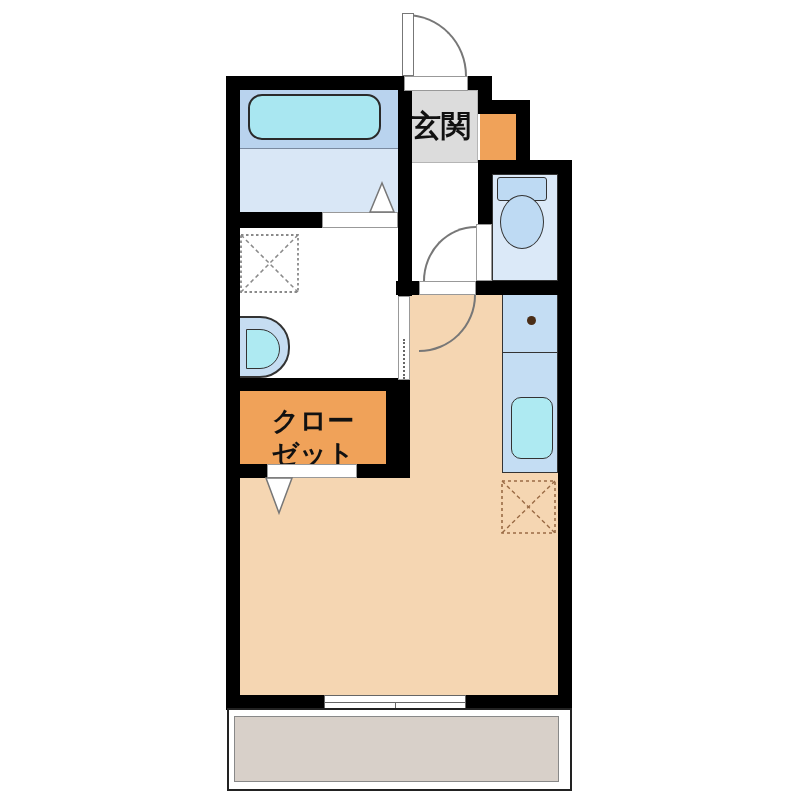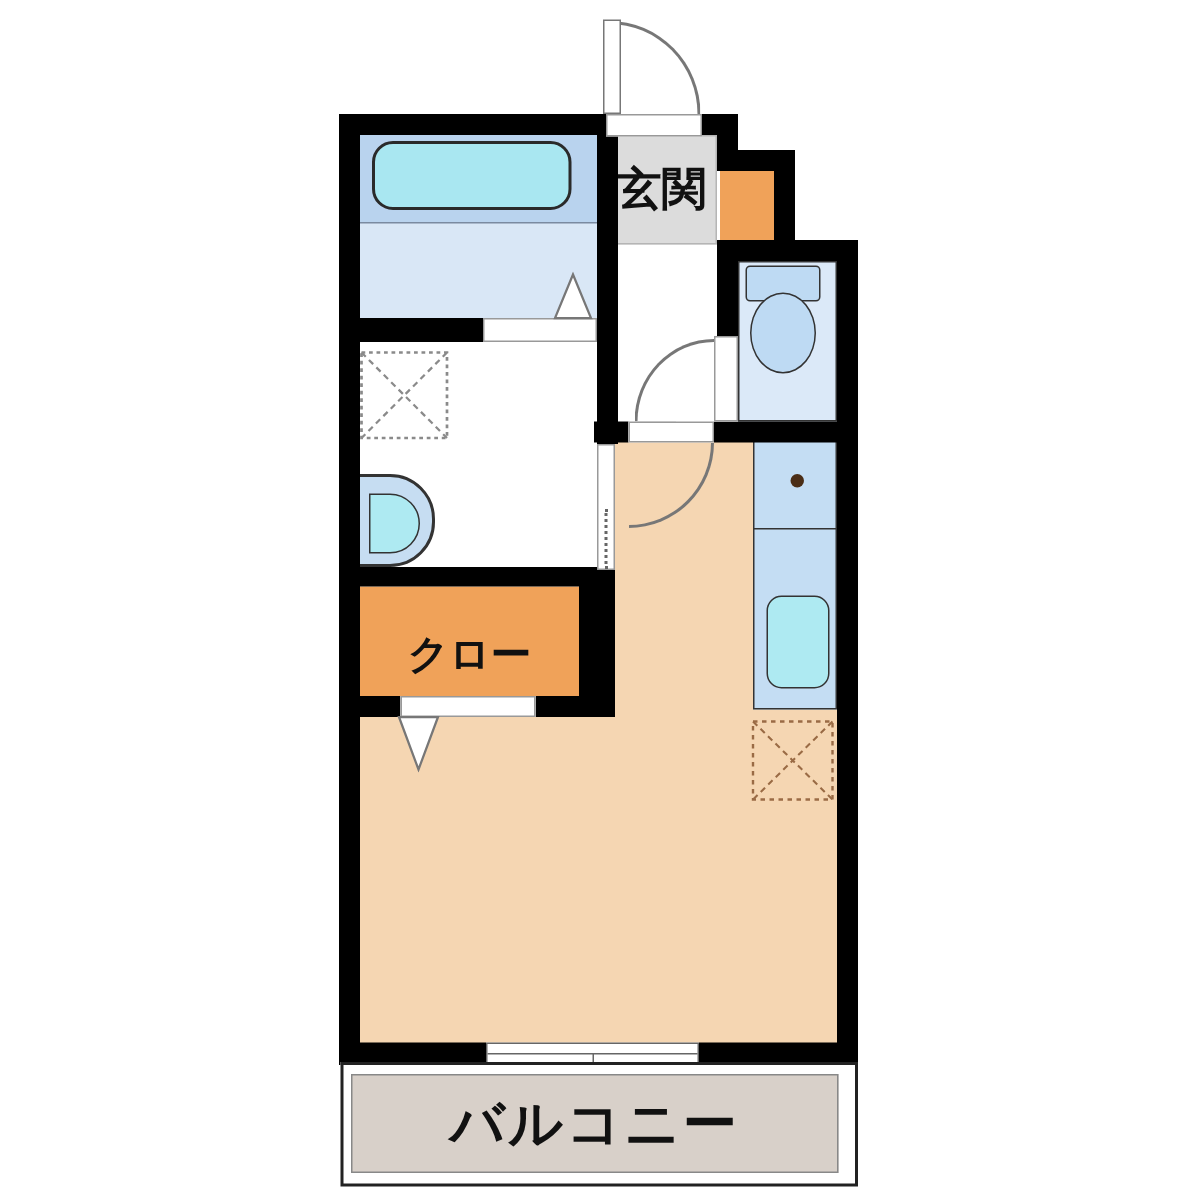--- a/index.html
+++ b/index.html
@@ -50,20 +50,21 @@
     <line x1="59" y1="2" x2="2" y2="59" stroke="#8a8a8a" stroke-width="1.5" stroke-dasharray="4,3"></line>
   </svg>
 
   <div class="fix" style="left: 238px; top: 316px; width: 52px; height: 62px; border: 2px solid rgb(51, 51, 51); border-radius: 0px 30px 30px 0px; background-color: rgb(198, 221, 242);">
     <div class="fix" style="left: 6px; top: 11px; width: 34px; height: 40px; border: 1px solid rgb(51, 51, 51); border-radius: 0px 20px 20px 0px; background-color: rgb(174, 234, 242);"></div>
   </div>
 
   <div class="fix" style="left: 240px; top: 391px; width: 146px; height: 73px; background-color: rgb(240, 162, 89);"></div>
   <div class="lbl" style="left:240px;top:391px;width:146px;height:91px;font-size:27px;line-height:33px;flex-direction:column;">
     <span>クロー</span>
+    <span>ゼット</span>
   </div>
 
   <div class="wall" style="left:226px;top:76px;width:14px;height:634px;"></div>
   <div class="wall" style="left:226px;top:76px;width:186px;height:14px;"></div>
   <div class="wall" style="left:398px;top:76px;width:14px;height:220px;"></div>
   <div class="wall" style="left:468px;top:76px;width:24px;height:14px;"></div>
   <div class="wall" style="left:478px;top:90px;width:14px;height:24px;"></div>
   <div class="wall" style="left:478px;top:100px;width:52px;height:14px;"></div>
   <div class="wall" style="left:516px;top:100px;width:14px;height:62px;"></div>
   <div class="wall" style="left:478px;top:160px;width:94px;height:14px;"></div>
@@ -104,15 +105,14 @@
   </svg>
   <svg class="abs" style="left:264px;top:476px;" width="30" height="39">
     <polygon points="2,2 28,2 15,37" fill="#fff" stroke="#777" stroke-width="1.5"></polygon>
   </svg>
 
   <div class="lbl" style="left:250px;top:500px;width:290px;height:150px;flex-direction:column;font-size:52px;line-height:66px;letter-spacing:3px;">
   </div>
 
   <div class="fix" style="left:227px;top:708px;width:345px;height:83px;border:2px solid #222;background:#fff;"></div>
   <div class="fix" style="left: 234px; top: 716px; width: 325px; height: 66px; border: 1px solid rgb(136, 136, 136); background-color: rgb(216, 208, 201);"></div>
-  <div class="lbl" style="left:234px;top:716px;width:325px;height:66px;font-size:36px;letter-spacing:2px;">バルコニー</div>
 
 </div>
 
 </body></html>

